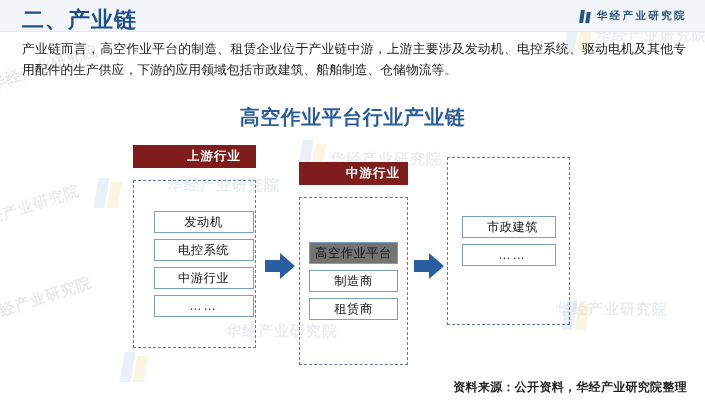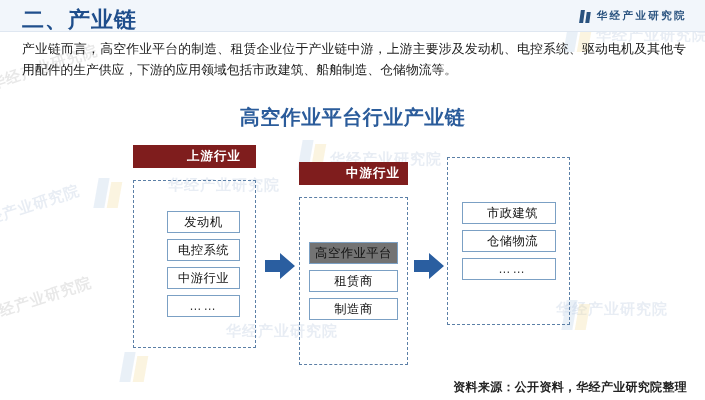--- a/index.html
+++ b/index.html
@@ -195,21 +195,21 @@
   .cell.hl {
     background: #737373;
     border-color: #7ba0c4;
   }
 
   
   .col.up    { left: 133px; top: 145px; width: 123px; }
   .col.mid   { left: 299px; top: 162px; width: 109px; }
   .col.down  { left: 447px; top: 145px; width: 123px; }
 
-  .col.up .cell   { width: 73px; margin-left: 18px; }
+  .col.up .cell   { width: 100px; margin-left: 18px; }
   .col.mid .cell  { width: 89px; }
   .col.down .cell { width: 94px; padding-left: 8px; }
 
   
   .arrow {
     position: absolute;
     width: 30px;
     height: 26px;
     z-index: 4;
   }
@@ -291,31 +291,30 @@
         <div class="cell dots">……</div>
       </div>
     </div>
   </div>
 
   <div class="col mid">
     <div class="col-head">中游行业</div>
     <div class="col-body">
       <div class="items">
         <div class="cell hl">高空作业平台</div>
+        <div class="cell">制造商</div>
         <div class="cell">租赁商</div>
-        <div class="cell">制造商</div>
       </div>
     </div>
   </div>
 
   <div class="col down">
     <div class="col-body">
       <div class="items">
         <div class="cell">市政建筑</div>
-        <div class="cell">仓储物流</div>
         <div class="cell dots">……</div>
       </div>
     </div>
   </div>
 
   <svg class="arrow a1" viewBox="0 0 30 26">
     <polygon points="0,7 15,7 15,0 30,13 15,26 15,19 0,19" fill="#2A5EA0"></polygon>
   </svg>
   <svg class="arrow a2" viewBox="0 0 30 26">
     <polygon points="0,7 15,7 15,0 30,13 15,26 15,19 0,19" fill="#2A5EA0"></polygon>

